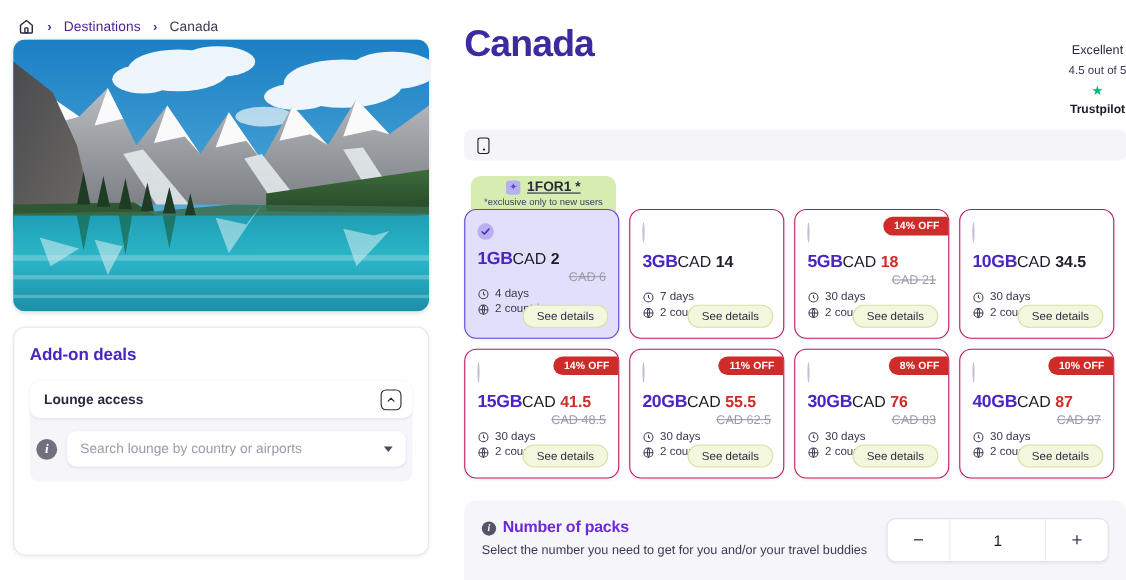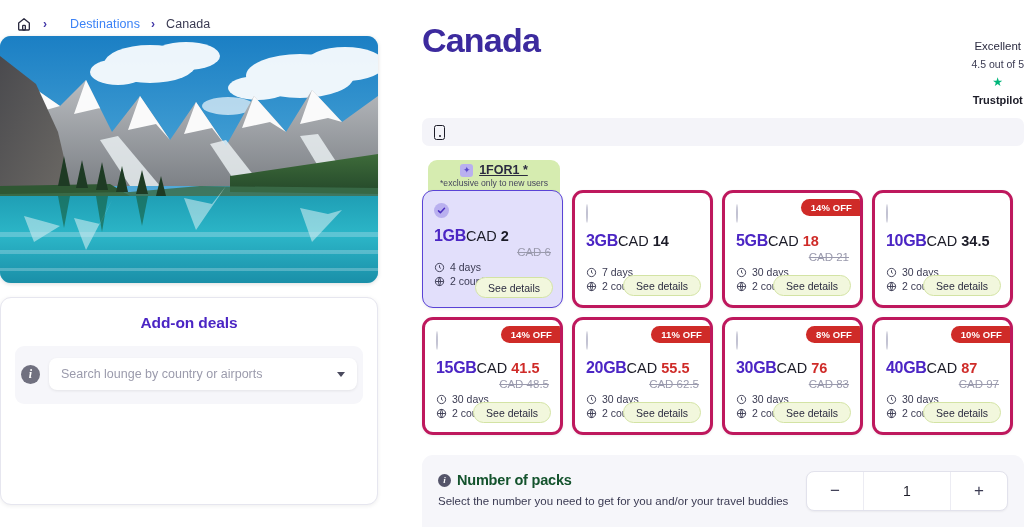--- a/index.html
+++ b/index.html
@@ -15,24 +15,24 @@
   
   .breadcrumb {
     display: flex; align-items: center; gap: 11px;
     padding: 11px 0 0 16px; height: 36px;
   }
   .home-icon { width: 16px; height: 16px; display: block; }
   .crumb-sep { color: #4338a8; font-size: 12px; font-weight: bold; }
   .crumb {
     font-size: 12.5px; color: #3a3a52; letter-spacing: .1px;
   }
-  .crumb.link { color: #3b82f6; margin-left: 12px; }
-
-  
-  .left-col { position: absolute; left: 0; top: 36px; width: 378px; text-align: center; }
+  .crumb.link { color: #4c1d95; }
+
+  
+  .left-col { position: absolute; left: 12px; top: 36px; width: 378px; }
   .right-col { position: absolute; left: 422px; top: 22px; width: 602px; }
 
   
   .hero {
     width: 378px; height: 247px; border-radius: 11px;
     overflow: hidden; position: relative;
     box-shadow: 0 1px 4px rgba(0,0,0,.14);
     background: #7fc9e3;
   }
   .hero svg { display: block; width: 100%; height: 100%; }
@@ -132,21 +132,21 @@
   .promo-sub { font-size: 8.6px; color: #44445c; margin-top: 1px; }
 
   
   .plan-grid {
     position: relative; z-index: 2;
     display: grid; grid-template-columns: repeat(4, 141px);
     gap: 9px; margin-top: 0;
   }
   .plan-card {
     position: relative; height: 118px; background: #fff;
-    border: 3px solid #be185d; border-radius: 11px;
+    border: 1px solid #be185d; border-radius: 11px;
     padding: 12px 11px 0 11px; overflow: hidden;
     box-shadow: 0 1px 3px rgba(0,0,0,.07);
   }
   .plan-card.selected {
     background: #e2dffb; border: 1.6px solid #5a43d6;
   }
   .radio {
     width: 15px; height: 15px; border-radius: 50%;
     border: 1.4px solid #c2c2d2; background: #fff;
   }
@@ -190,21 +190,21 @@
     height: 82px;
   }
   .packs-left { padding-top: 1px; }
   .packs-head { display: flex; align-items: center; gap: 6px; }
   .packs-info {
     width: 13px; height: 13px; border-radius: 50%; background: #55556a;
     color: #fff; font-size: 9px; font-weight: bold;
     display: flex; align-items: center; justify-content: center;
     font-family: "Liberation Serif", serif; font-style: italic;
   }
-  .packs-title { font-size: 14.5px; font-weight: bold; color: #14532d; letter-spacing: -.2px; }
+  .packs-title { font-size: 14.5px; font-weight: bold; color: #6d28d9; letter-spacing: -.2px; }
   .packs-desc { font-size: 11.5px; color: #3a3a52; margin-top: 5px; line-height: 1.5; }
   .stepper {
     display: flex; align-items: center; background: #fff;
     border: 1px solid #e2e2ec; border-radius: 8px; height: 40px;
     box-shadow: 0 1px 2px rgba(0,0,0,.05);
   }
   .step-btn {
     width: 56px; height: 100%; display: flex; align-items: center; justify-content: center;
     font-size: 17px; color: #3a3a52;
   }
@@ -324,20 +324,28 @@
             <path d="M96 160 L102 196 L108 160 Z"></path>
           <path d="M136 160 L142 190 L148 160 Z"></path>
         </g>
       </svg>
     </div>
 
     <div class="addon-card">
       <div class="addon-title">Add-on deals</div>
 
       <div class="lounge-wrap">
+        <div class="lounge-row">
+          <span class="lounge-label">Lounge access</span>
+          <span class="collapse-btn">
+            <svg width="9" height="9" viewBox="0 0 24 24" fill="none" stroke="#2b2b40" stroke-width="3" stroke-linecap="round" stroke-linejoin="round">
+                <path d="M5 15l7-7 7 7"></path>
+              </svg>
+          </span>
+        </div>
 
         <div class="search-row">
           <span class="info-dot">i</span>
           <div class="search-box">
             <span class="search-ph">Search lounge by country or airports</span>
             <span class="caret-down"></span>
           </div>
         </div>
 
       </div>

